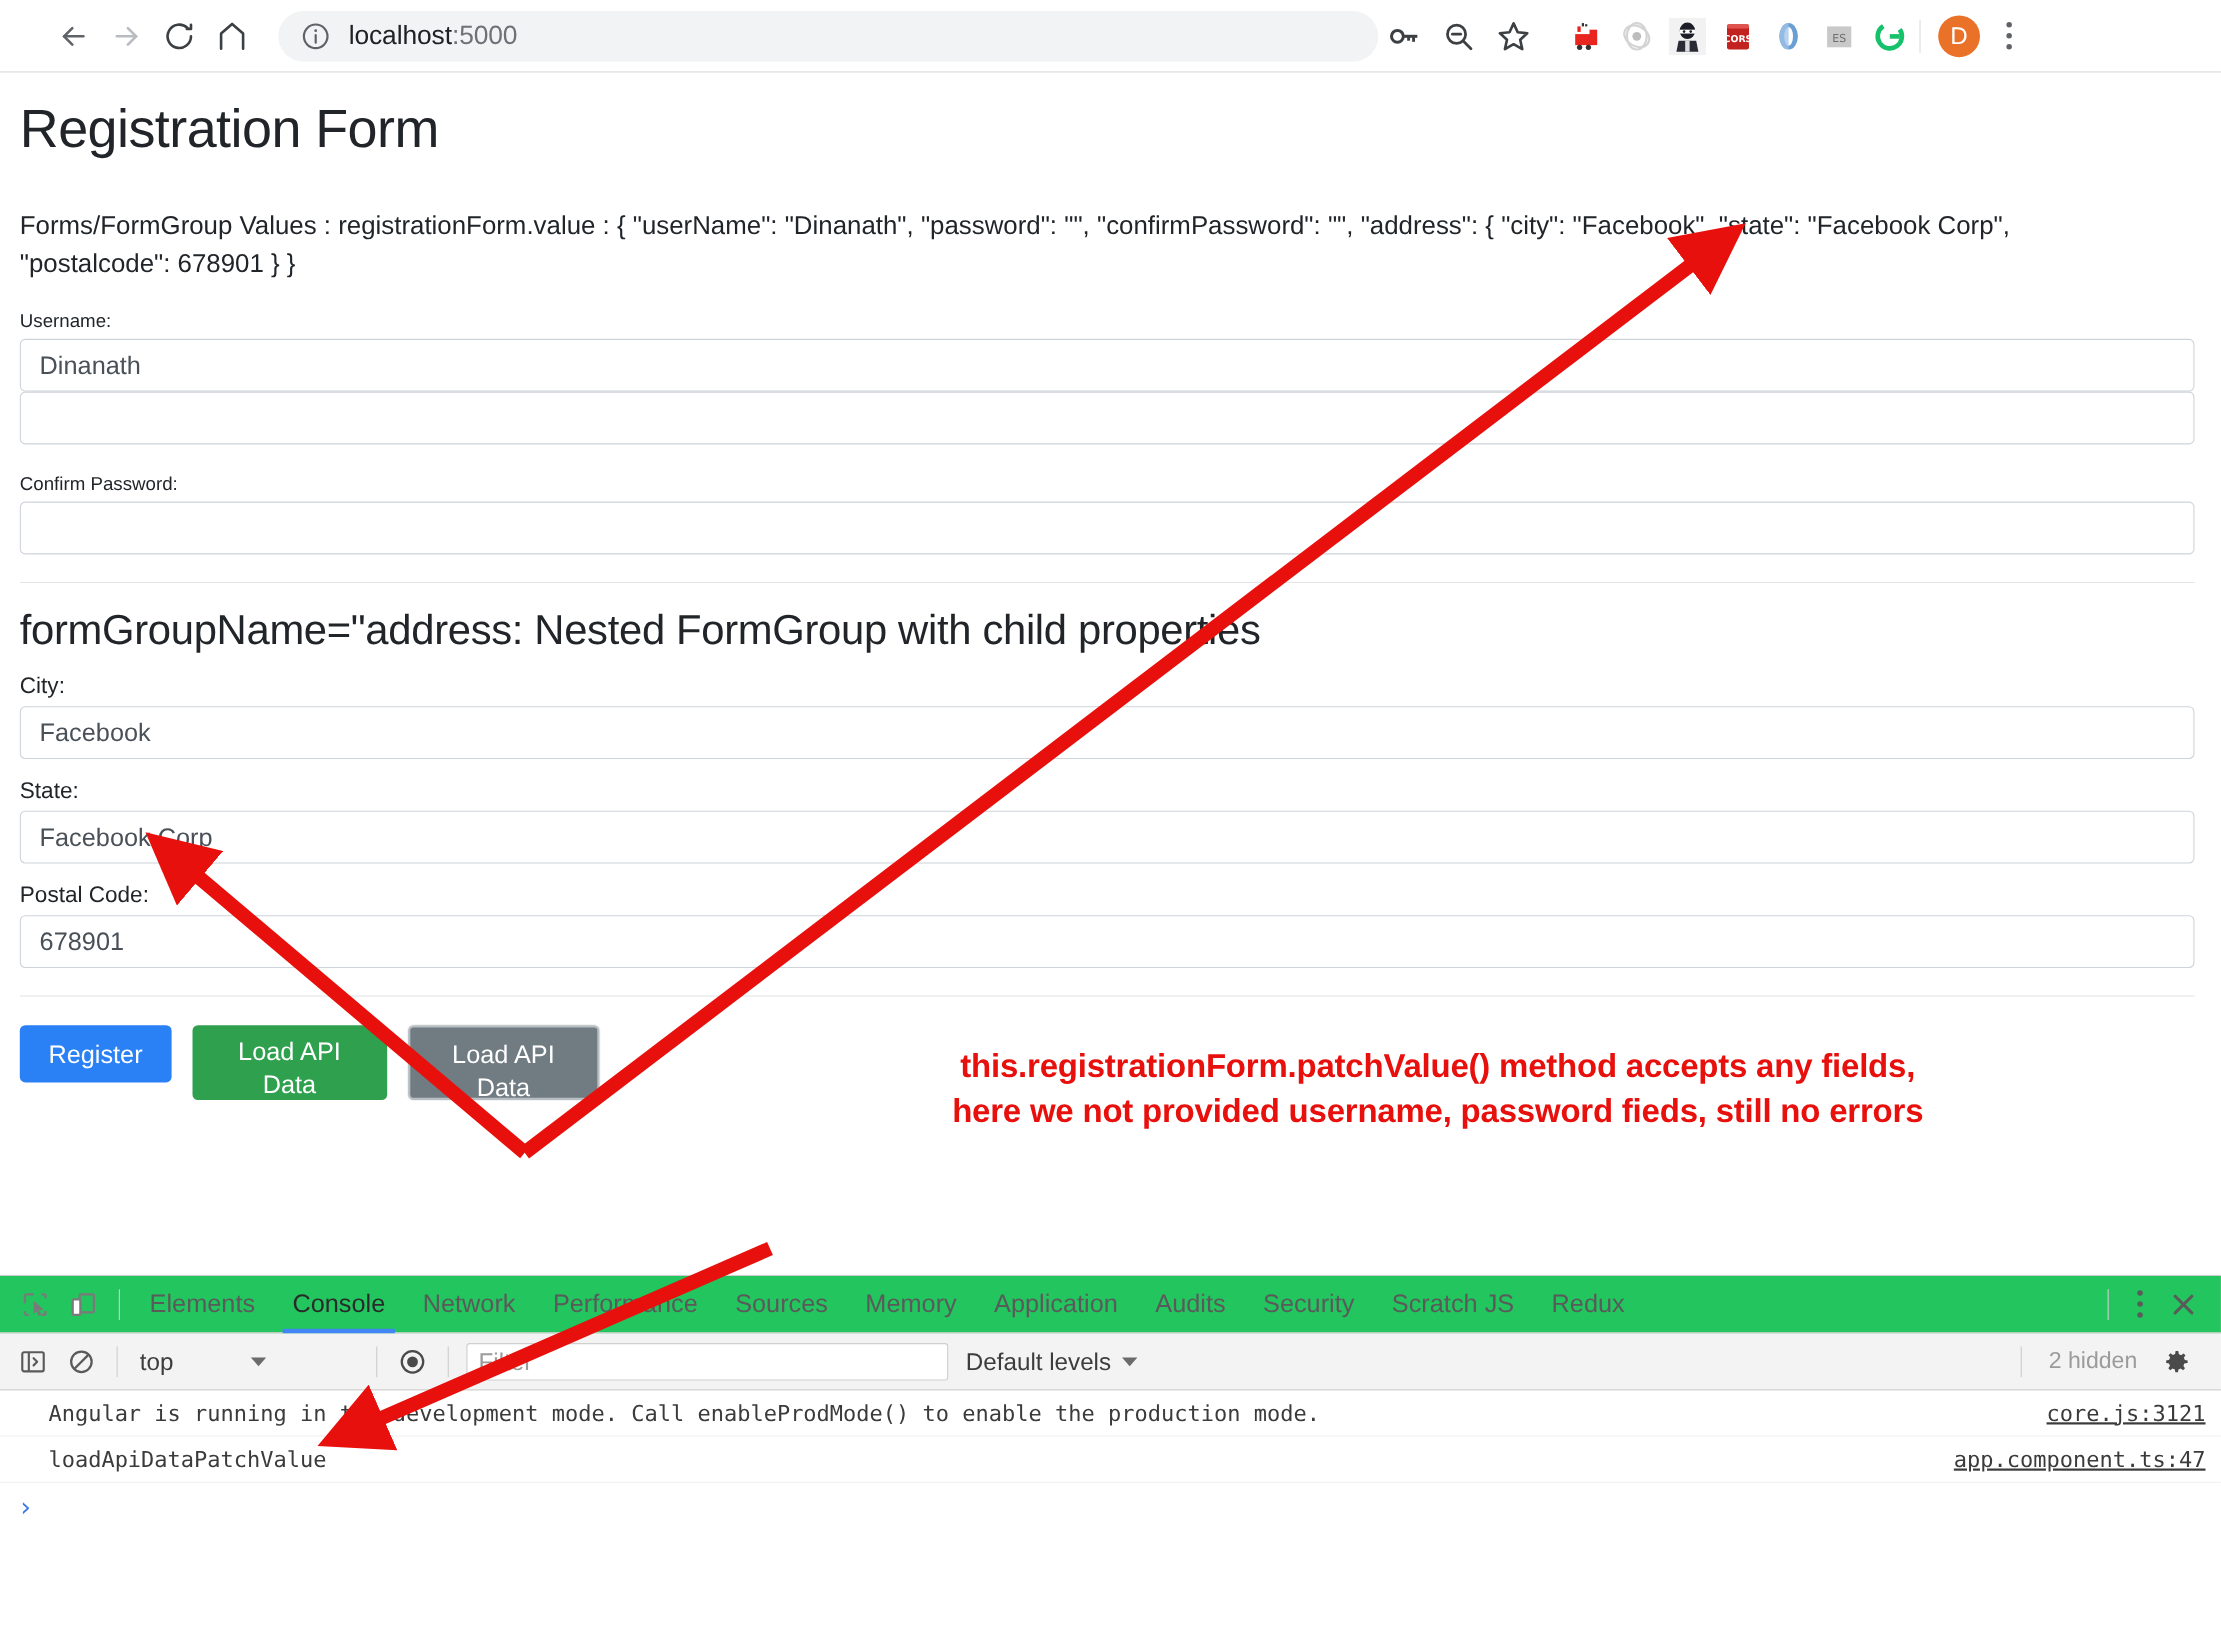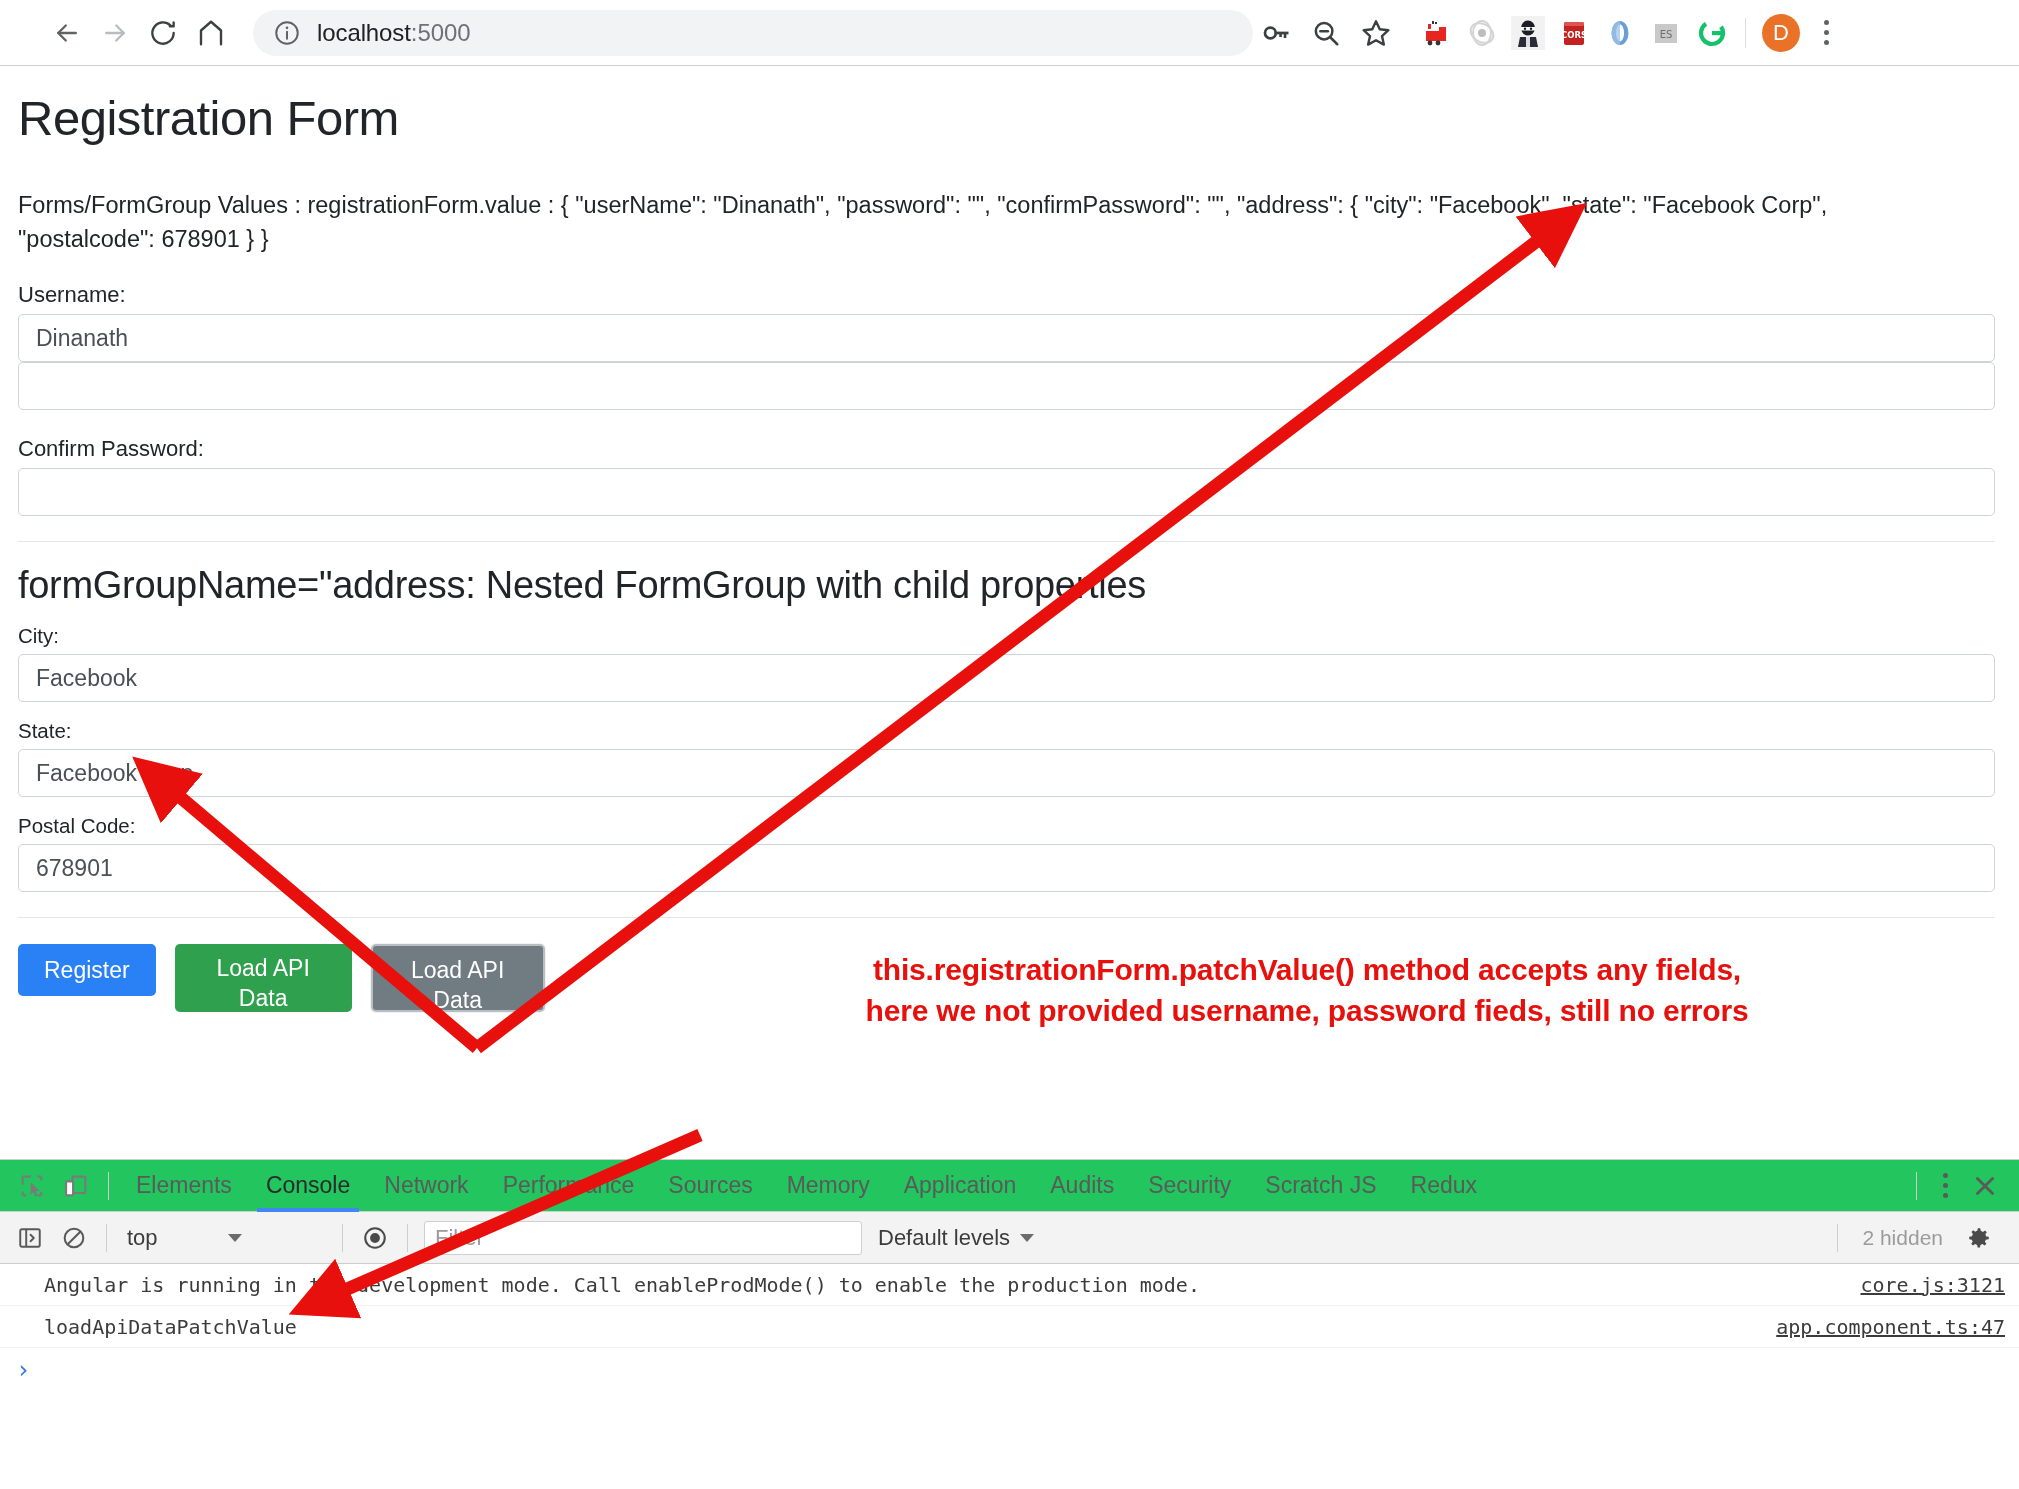--- a/index.html
+++ b/index.html
@@ -46,21 +46,21 @@
     white-space: nowrap;
   }
   #url-text .port { color: #6e7276; }
 
   #omni-actions { display:flex; align-items:center; gap: 4px; margin-left:-10px;}
   #omni-actions .nav-btn { width: 46px; height:46px; }
 
   #ext-bar { display: flex; align-items: center; gap: 0px; margin-left: 14px; }
   .ext-icon {
     width: 46px; height: 46px;
-    display: flex; align-items: center; justify-content: center;
+    display: flex; align-items: center; justify-content: flex-end;
     flex: 0 0 auto;
   }
   .ext-sep {
     width: 1px; height: 30px; background: #dadce0; margin: 0 10px;
   }
   #avatar-btn {
     width: 38px; height: 38px; border-radius: 50%;
     background: #ea7228;
     color: #fff; font-size: 22px; font-weight: 500;
     display:flex; align-items:center; justify-content:center;
@@ -94,21 +94,21 @@
   #json-line {
     font-size: 23.5px;
     color: #212529;
     line-height: 1.45;
     margin-top: 42px;
     max-width: 1900px;
     word-spacing: 0px;
   }
 
   .field-label {
-    font-size: 22px;
+    font-size: 17px;
     color: #212529;
     margin-top: 26px;
     margin-bottom: 6px;
     display: block;
   }
   .form-input {
     display: block;
     width: 1977px;
     height: 48px;
     border: 1px solid #ced4da;

